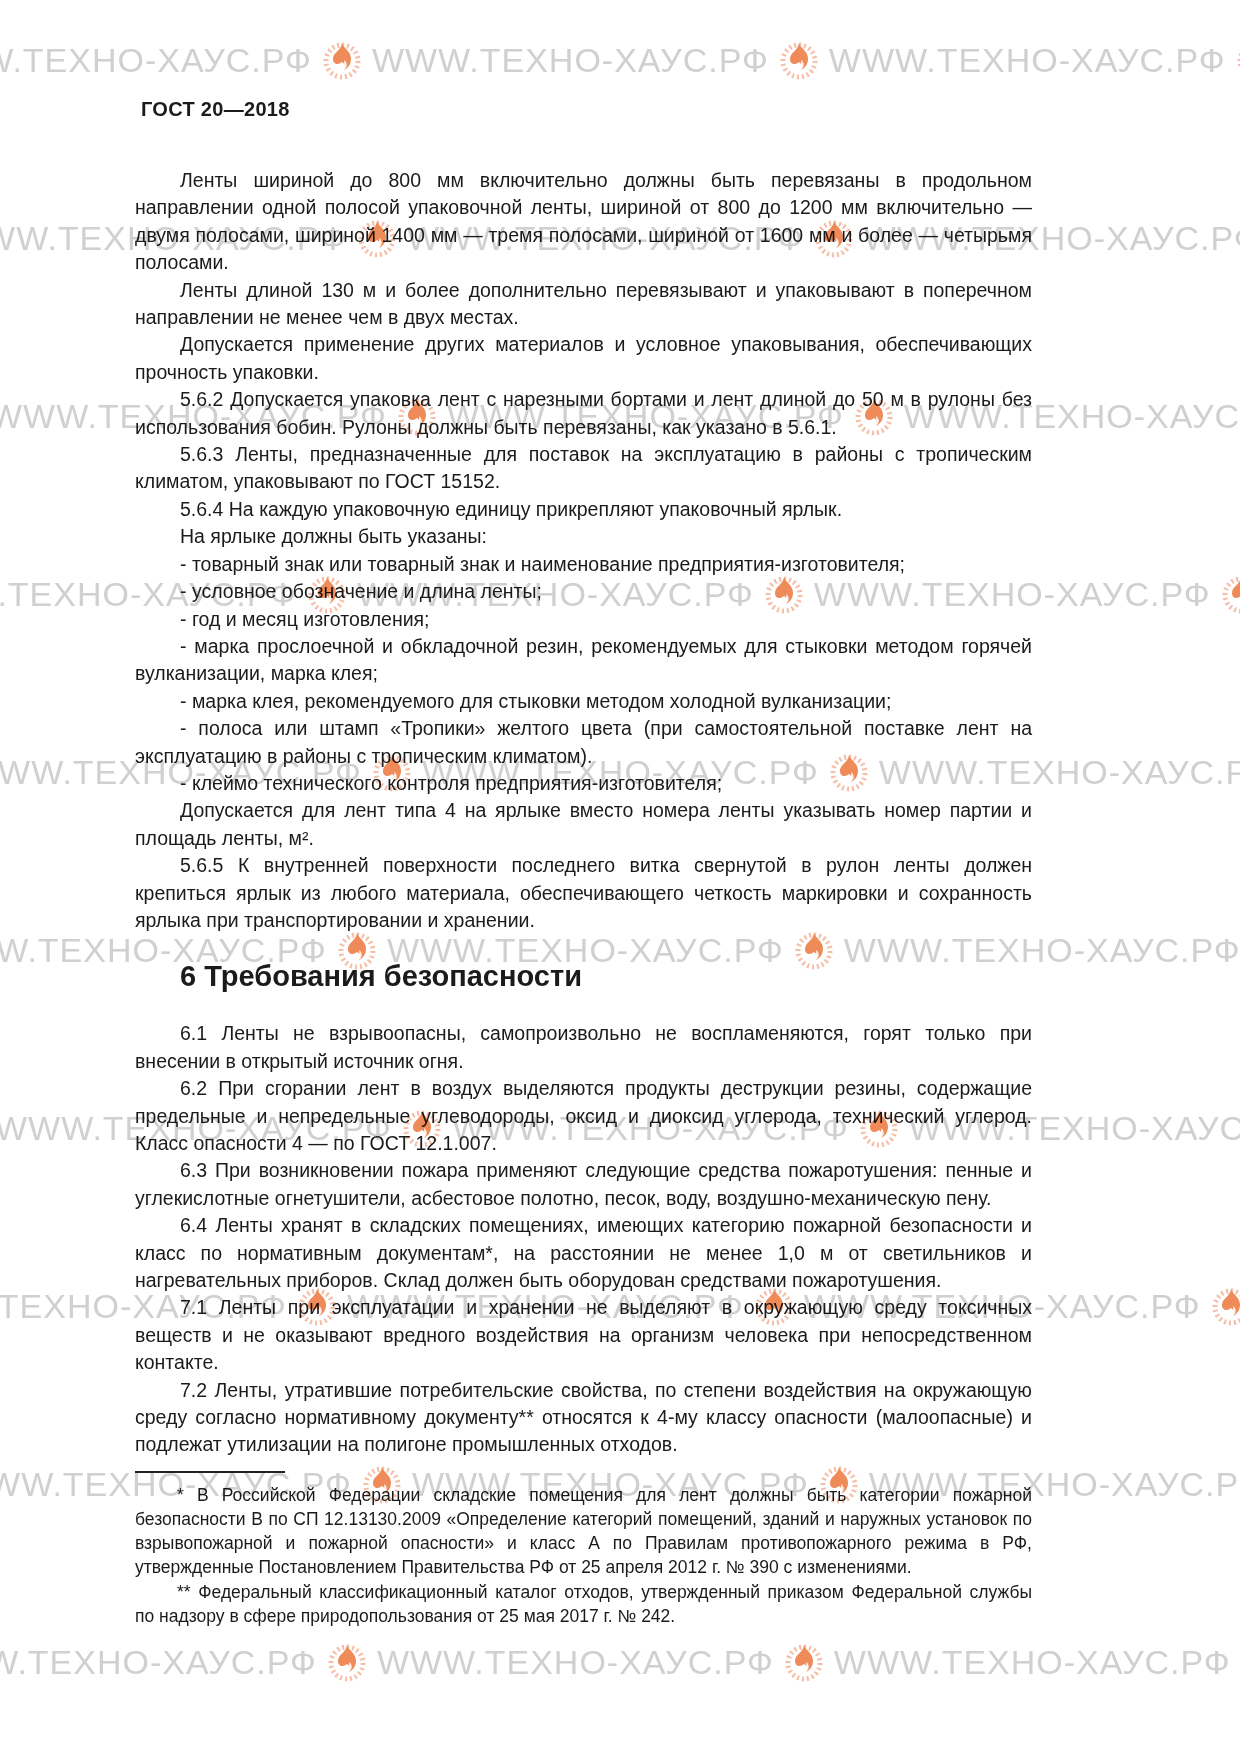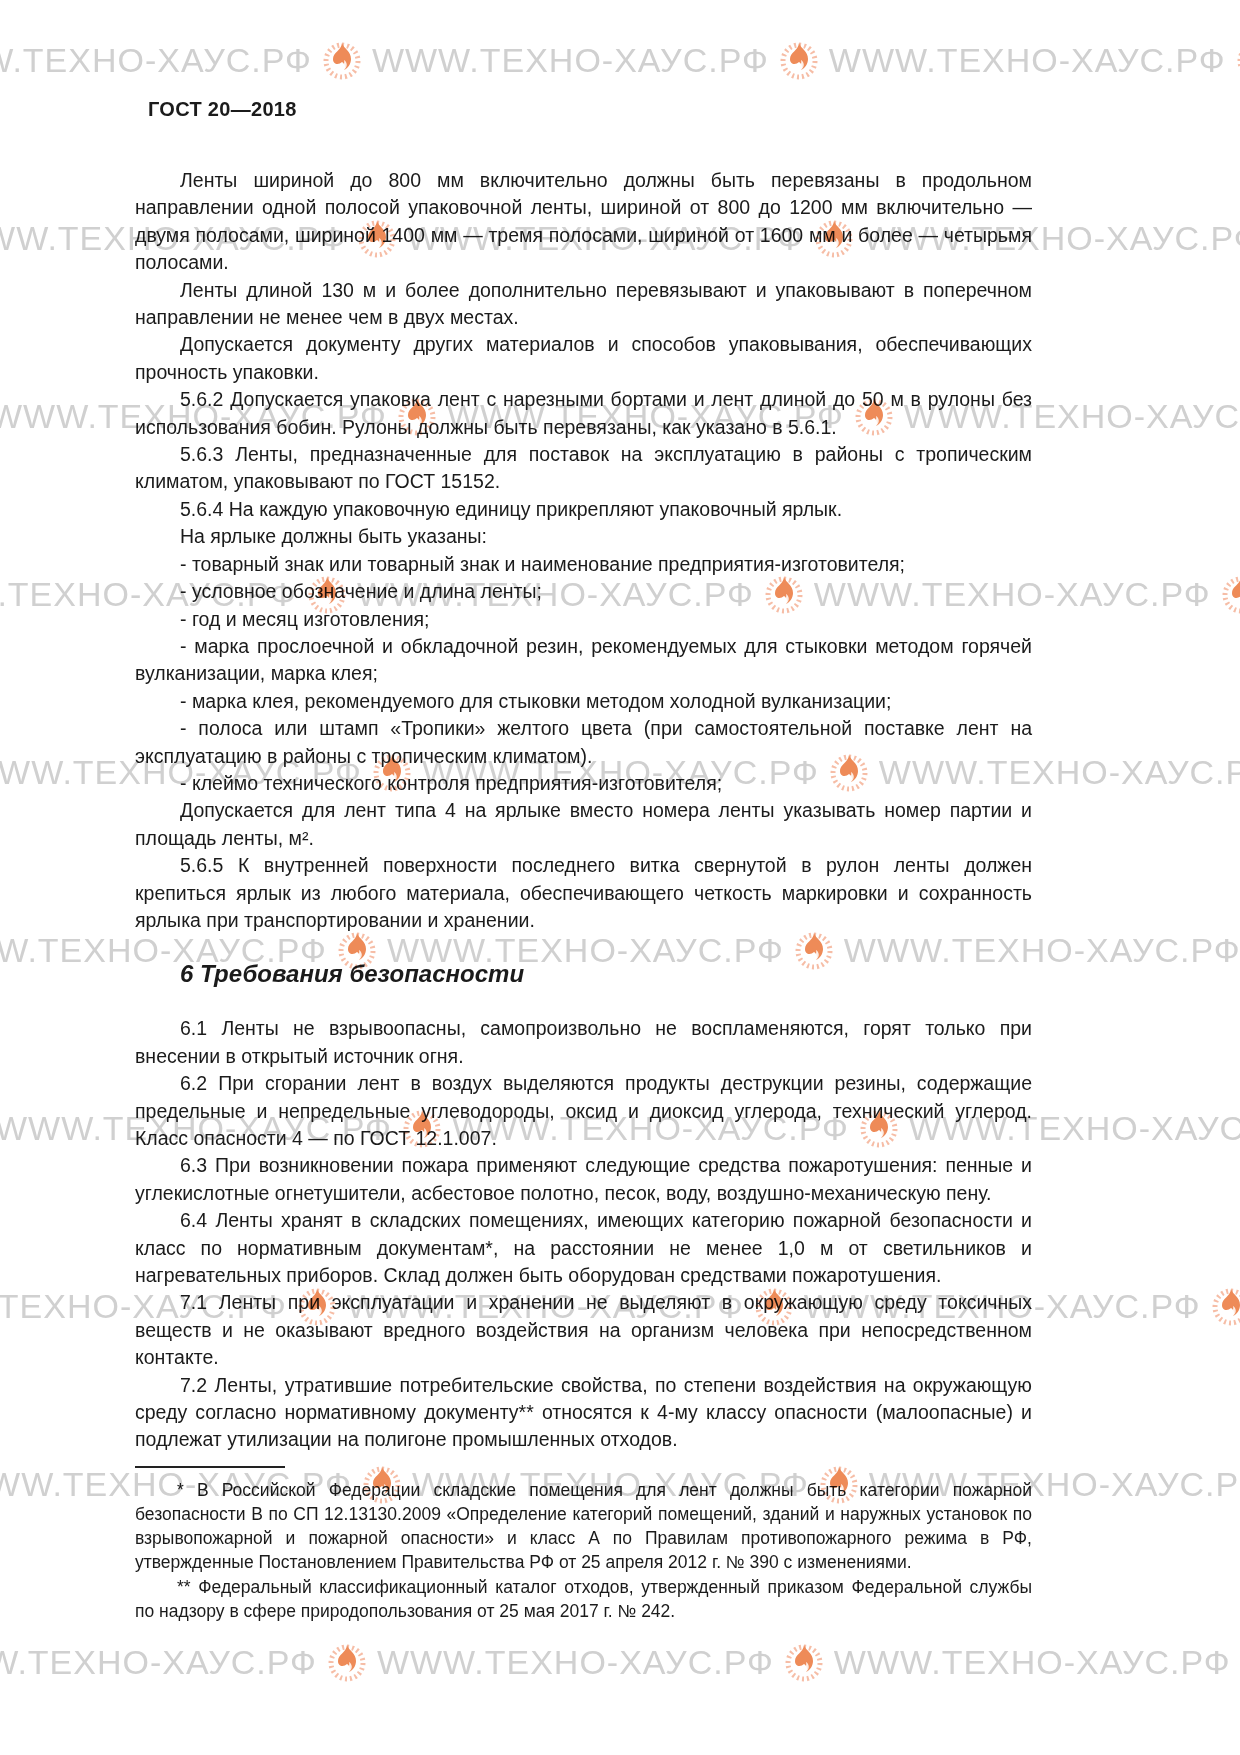--- a/index.html
+++ b/index.html
@@ -20,35 +20,34 @@
     position: absolute;
     left: 135px;
     top: 98px;
     width: 897px;
     z-index: 1;
   }
   .doc-header {
     font-size: 20px;
     font-weight: bold;
     letter-spacing: 0.3px;
-    margin: 0 0 46px 13px;
+    margin: 0 0 46px 6px;
   }
   .para {
     font-size: 19.5px;
     line-height: 27.4px;
     text-align: justify;
     text-indent: 45px;
     margin: 0;
   }
   .section-title {
-    font-size: 24px;
+    font-size: 29px;
     font-weight: bold;
     margin: 26px 0 27px 0;
     text-indent: 45px;
-    font-style: italic;
   }
   .footnote-sep {
     width: 150px;
     border: none;
     border-top: 2px solid #222222;
     margin: 12px 0 10px 0;
   }
   .foot {
     font-size: 17.5px;
     line-height: 24.2px;
@@ -89,21 +88,21 @@
 <body>
 
 <div class="page">
 
   <div class="content">
 
     <div class="doc-header">ГОСТ 20—2018</div>
 
     <p class="para">Ленты шириной до 800 мм включительно должны быть перевязаны в продольном направлении одной полосой упаковочной ленты, шириной от 800 до 1200 мм включительно — двумя полосами, шириной 1400 мм — тремя полосами, шириной от 1600 мм и более — четырьмя полосами.</p>
     <p class="para">Ленты длиной 130 м и более дополнительно перевязывают и упаковывают в поперечном направлении не менее чем в двух местах.</p>
-    <p class="para">Допускается документу других материалов и способов упаковывания, обеспечивающих прочность упаковки.</p>
+    <p class="para">Допускается применение других материалов и условное упаковывания, обеспечивающих прочность упаковки.</p>
     <p class="para">5.6.2 Допускается упаковка лент с нарезными бортами и лент длиной до 50 м в рулоны без использования бобин. Рулоны должны быть перевязаны, как указано в 5.6.1.</p>
     <p class="para">5.6.3 Ленты, предназначенные для поставок на эксплуатацию в районы с тропическим климатом, упаковывают по ГОСТ 15152.</p>
     <p class="para">5.6.4 На каждую упаковочную единицу прикрепляют упаковочный ярлык.</p>
     <p class="para">На ярлыке должны быть указаны:</p>
     <p class="para">- товарный знак или товарный знак и наименование предприятия-изготовителя;</p>
     <p class="para">- условное обозначение и длина ленты;</p>
     <p class="para">- год и месяц изготовления;</p>
     <p class="para">- марка прослоечной и обкладочной резин, рекомендуемых для стыковки методом горячей вулканизации, марка клея;</p>
     <p class="para">- марка клея, рекомендуемого для стыковки методом холодной вулканизации;</p>
     <p class="para">- полоса или штамп «Тропики» желтого цвета (при самостоятельной поставке лент на эксплуатацию в районы с тропическим климатом).</p>

